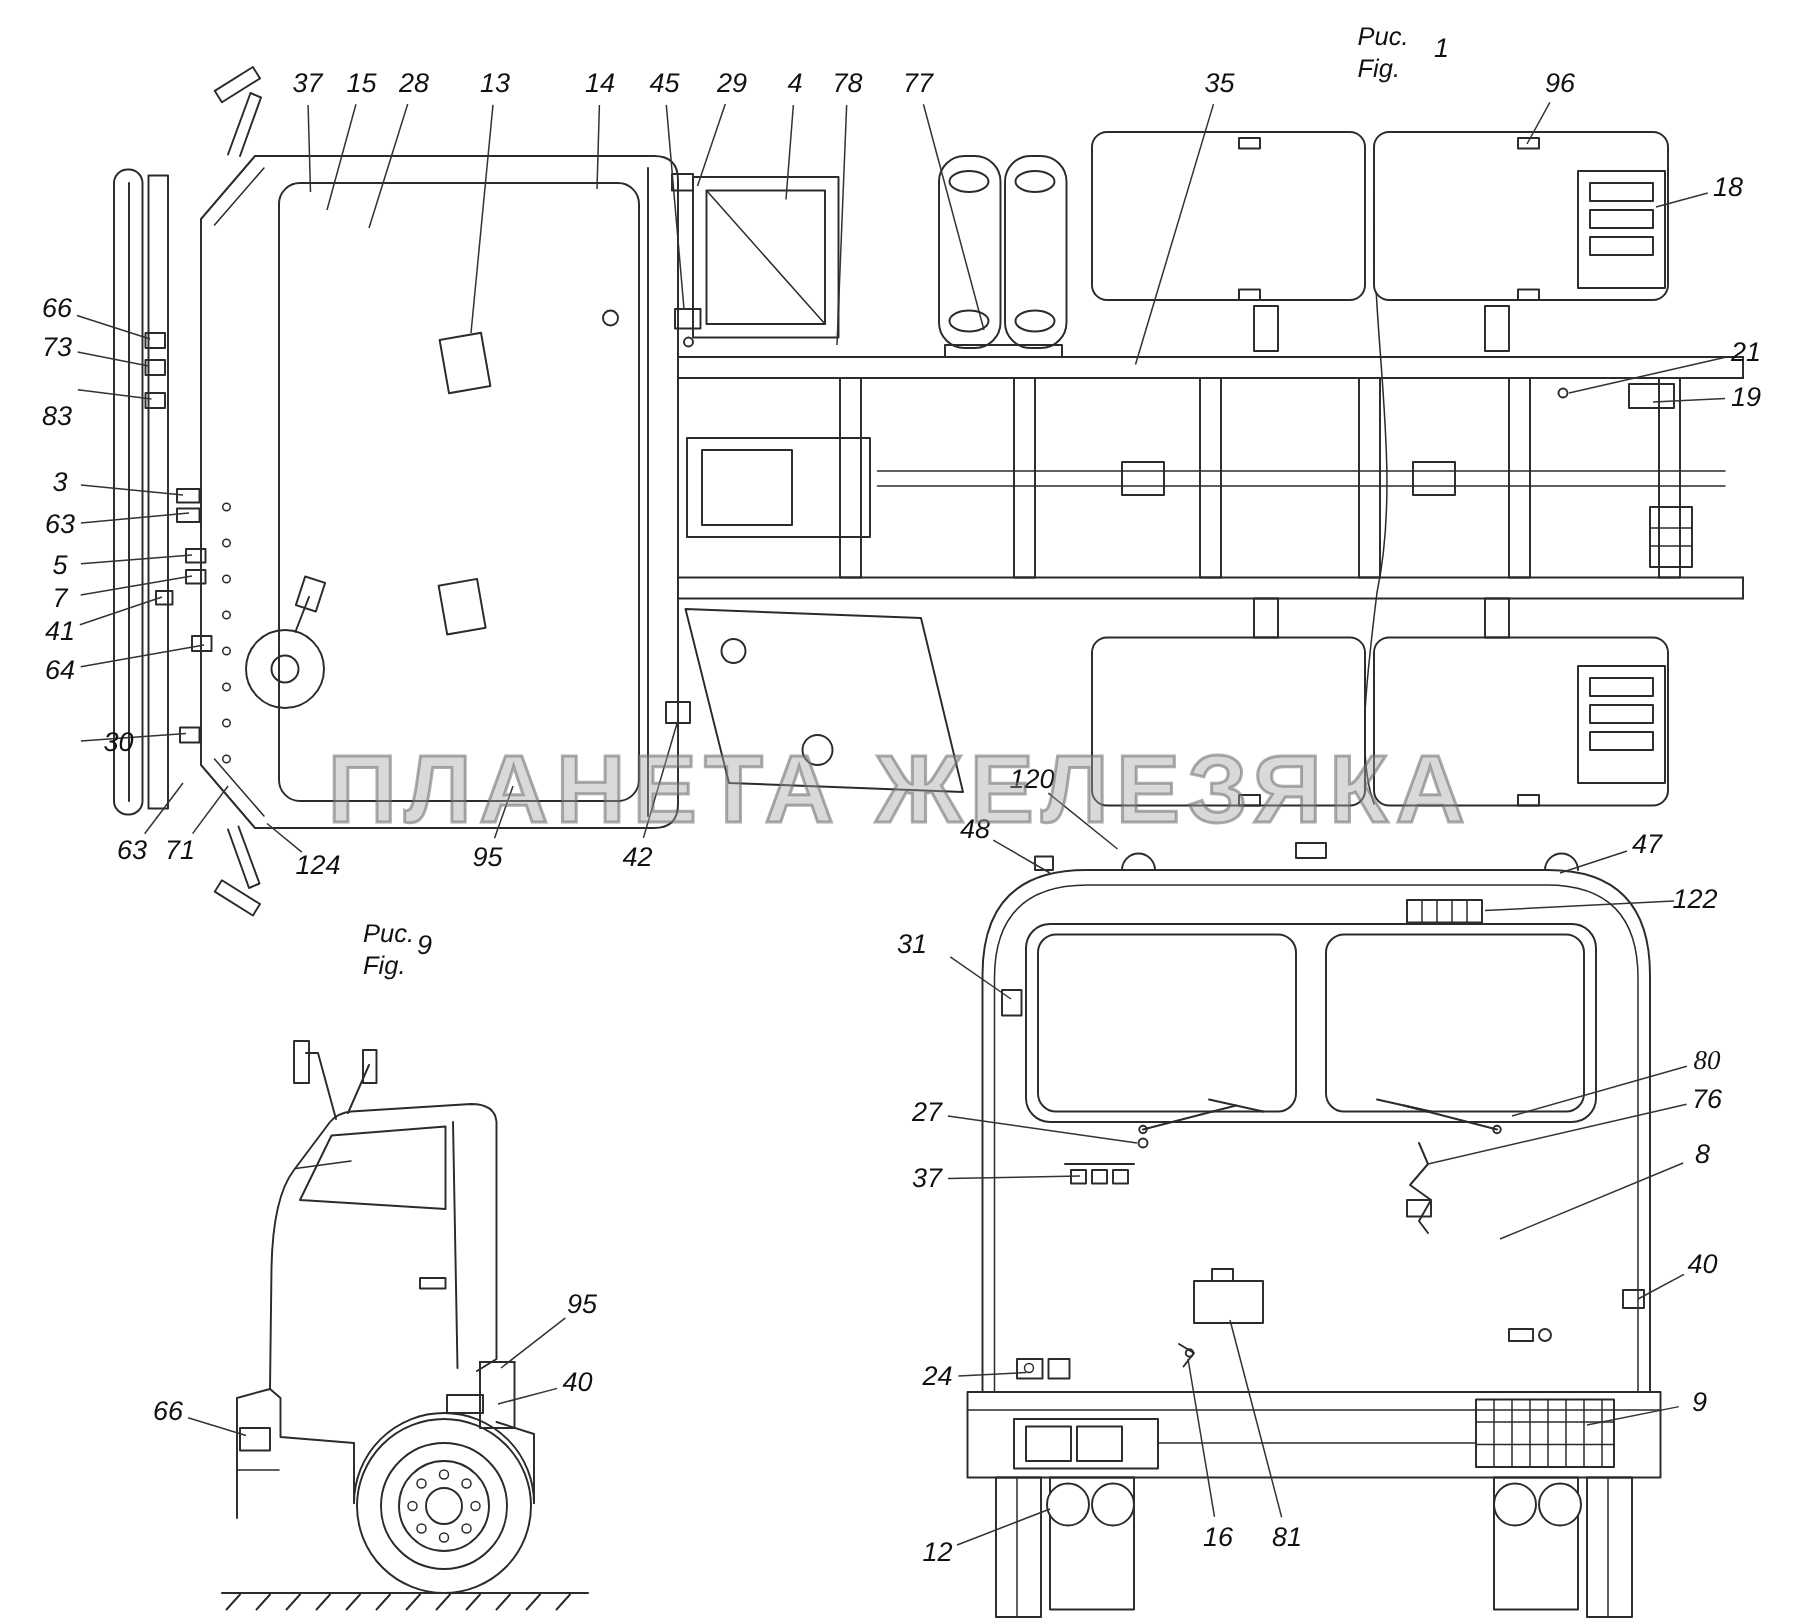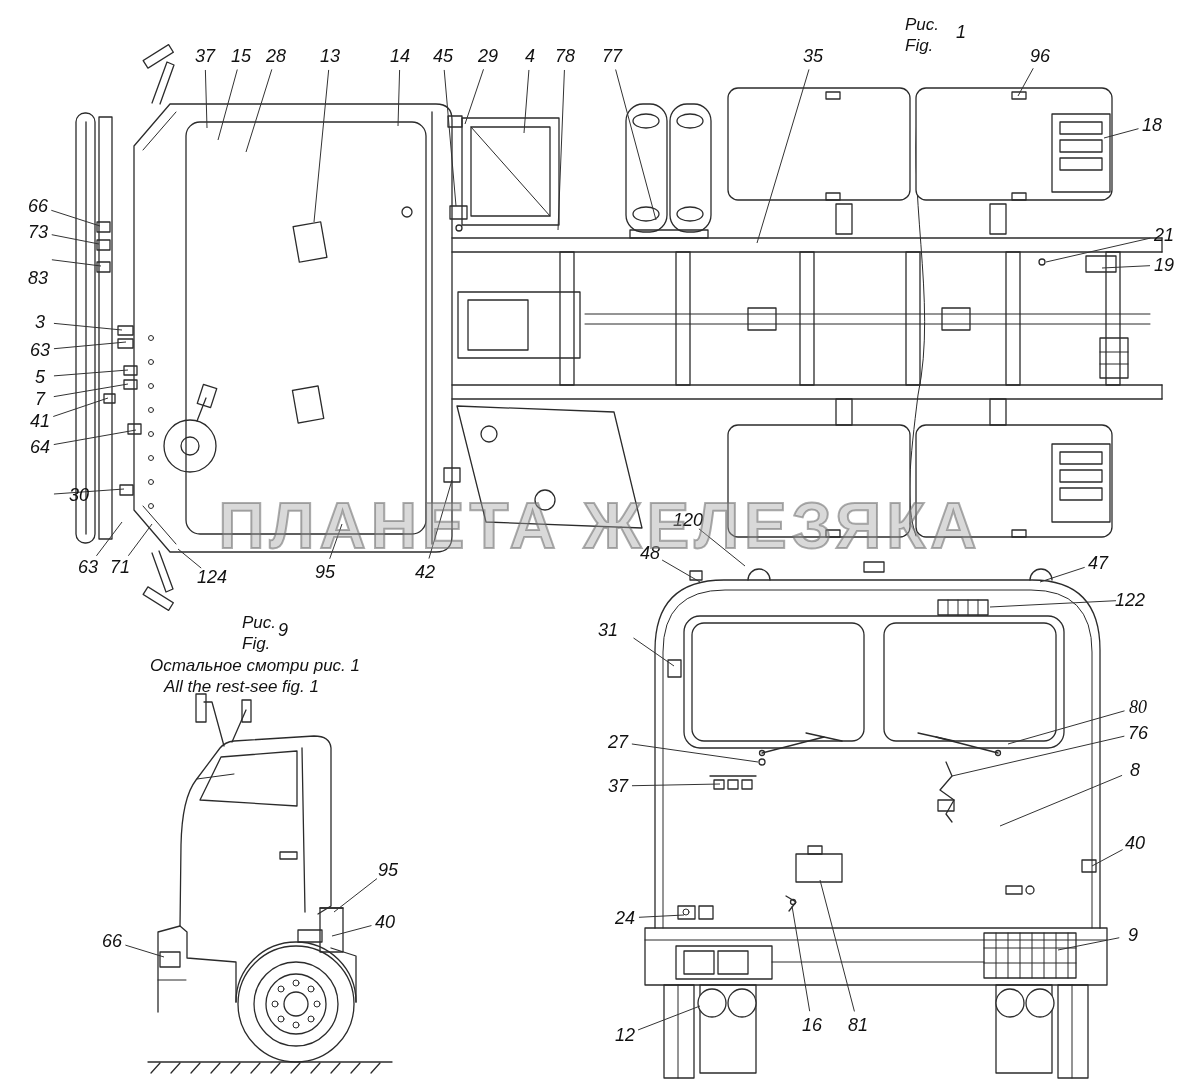--- a/index.html
+++ b/index.html
@@ -389,18 +389,14 @@
     <div>Рис.</div>
     <div>Fig.</div>
   </div>
   <div class="fig-num" style="left:956px; top:22px;">1</div>
 
   <div class="figcap" style="left:242px; top:612px;">
     <div>Рис.</div>
     <div>Fig.</div>
   </div>
   <div class="fig-num" style="left:278px; top:620px;">9</div>
-  <div class="figcap" style="left:150px; top:655px;">
-    <div>Остальное смотри рис. 1</div>
-    <div style="padding-left:14px;">All the rest-see fig. 1</div>
-  </div>
 
 </div>
 
 </body></html>

